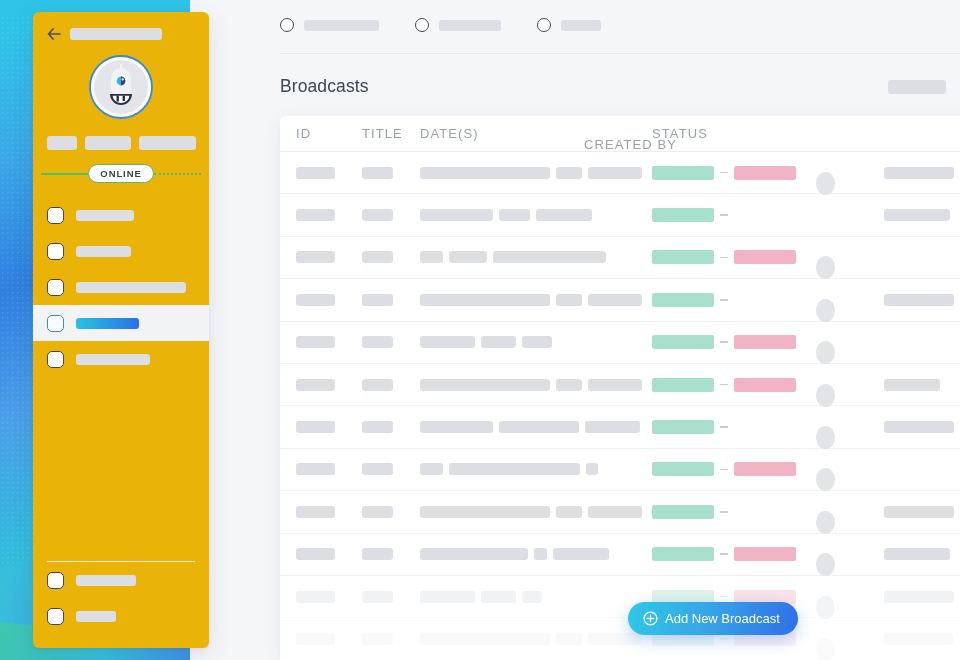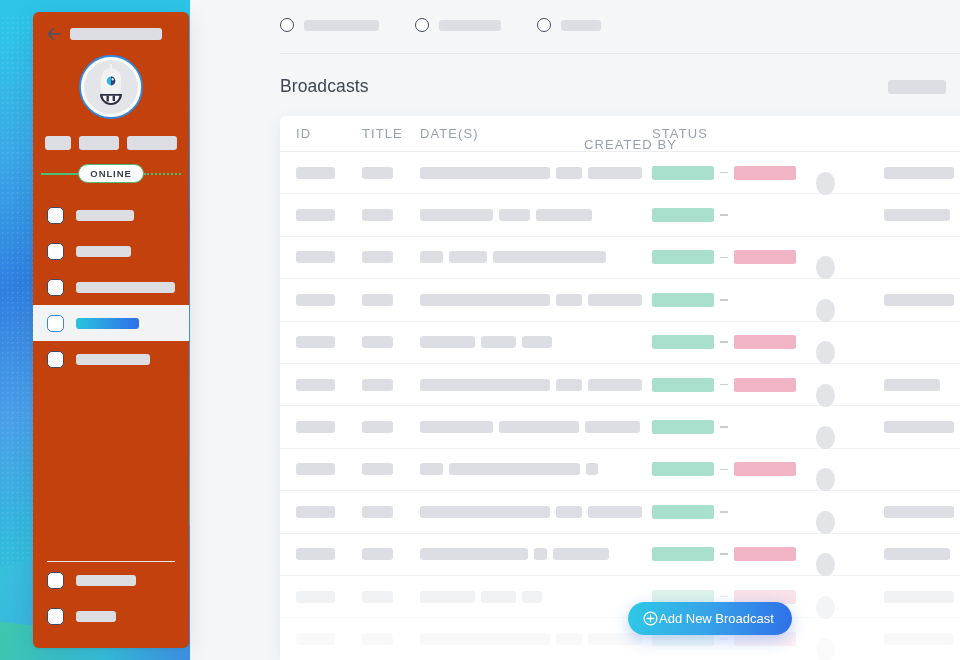--- a/index.html
+++ b/index.html
@@ -50,22 +50,22 @@
 
   
   .surface {
     position: absolute; left: 190px; top: 0; right: 0; bottom: 0;
     background: #f5f6f8;
   }
 
   
   .sidecard {
     position: absolute; left: 33px; top: 12px;
-    width: 156px; height: 636px;
-    background: #c2410c;
+    width: 176px; height: 636px;
+    background: #eab308;
     border-radius: 6px;
     box-shadow: 0 6px 22px rgba(40,60,90,.13), 0 1px 3px rgba(40,60,90,.08);
     display: flex; flex-direction: column;
     overflow: hidden;
   }
   .sc-head {
     display: flex; align-items: center; gap: 9px;
     padding: 16px 14px 0 14px;
   }
   .back-arrow { width: 14px; height: 12px; flex: none; }
@@ -178,21 +178,21 @@
   .avatar-oval {
     width: 19px; height: 23px; border-radius: 50%; background: #e2e4e8;
   }
 
   .row-fade { opacity: .38; }
   .row-fade2 { opacity: .16; }
 
   
   .fab {
     position: absolute; left: 628px; top: 602px;
-    display: flex; align-items: center; gap: 1px;
+    display: flex; align-items: center; gap: 7px;
     padding: 9px 18px 9px 15px;
     border: none; border-radius: 20px; cursor: pointer;
     background: linear-gradient(100deg, #2ec8e6 0%, #37a6e8 45%, #2f6fe8 100%);
     color: #fff; font-size: 13px;
     font-family: "Liberation Sans", sans-serif;
     box-shadow: 0 5px 16px rgba(47,111,232,.32);
     white-space: nowrap;
   }
   .fab svg { flex: none; }
 </style>

